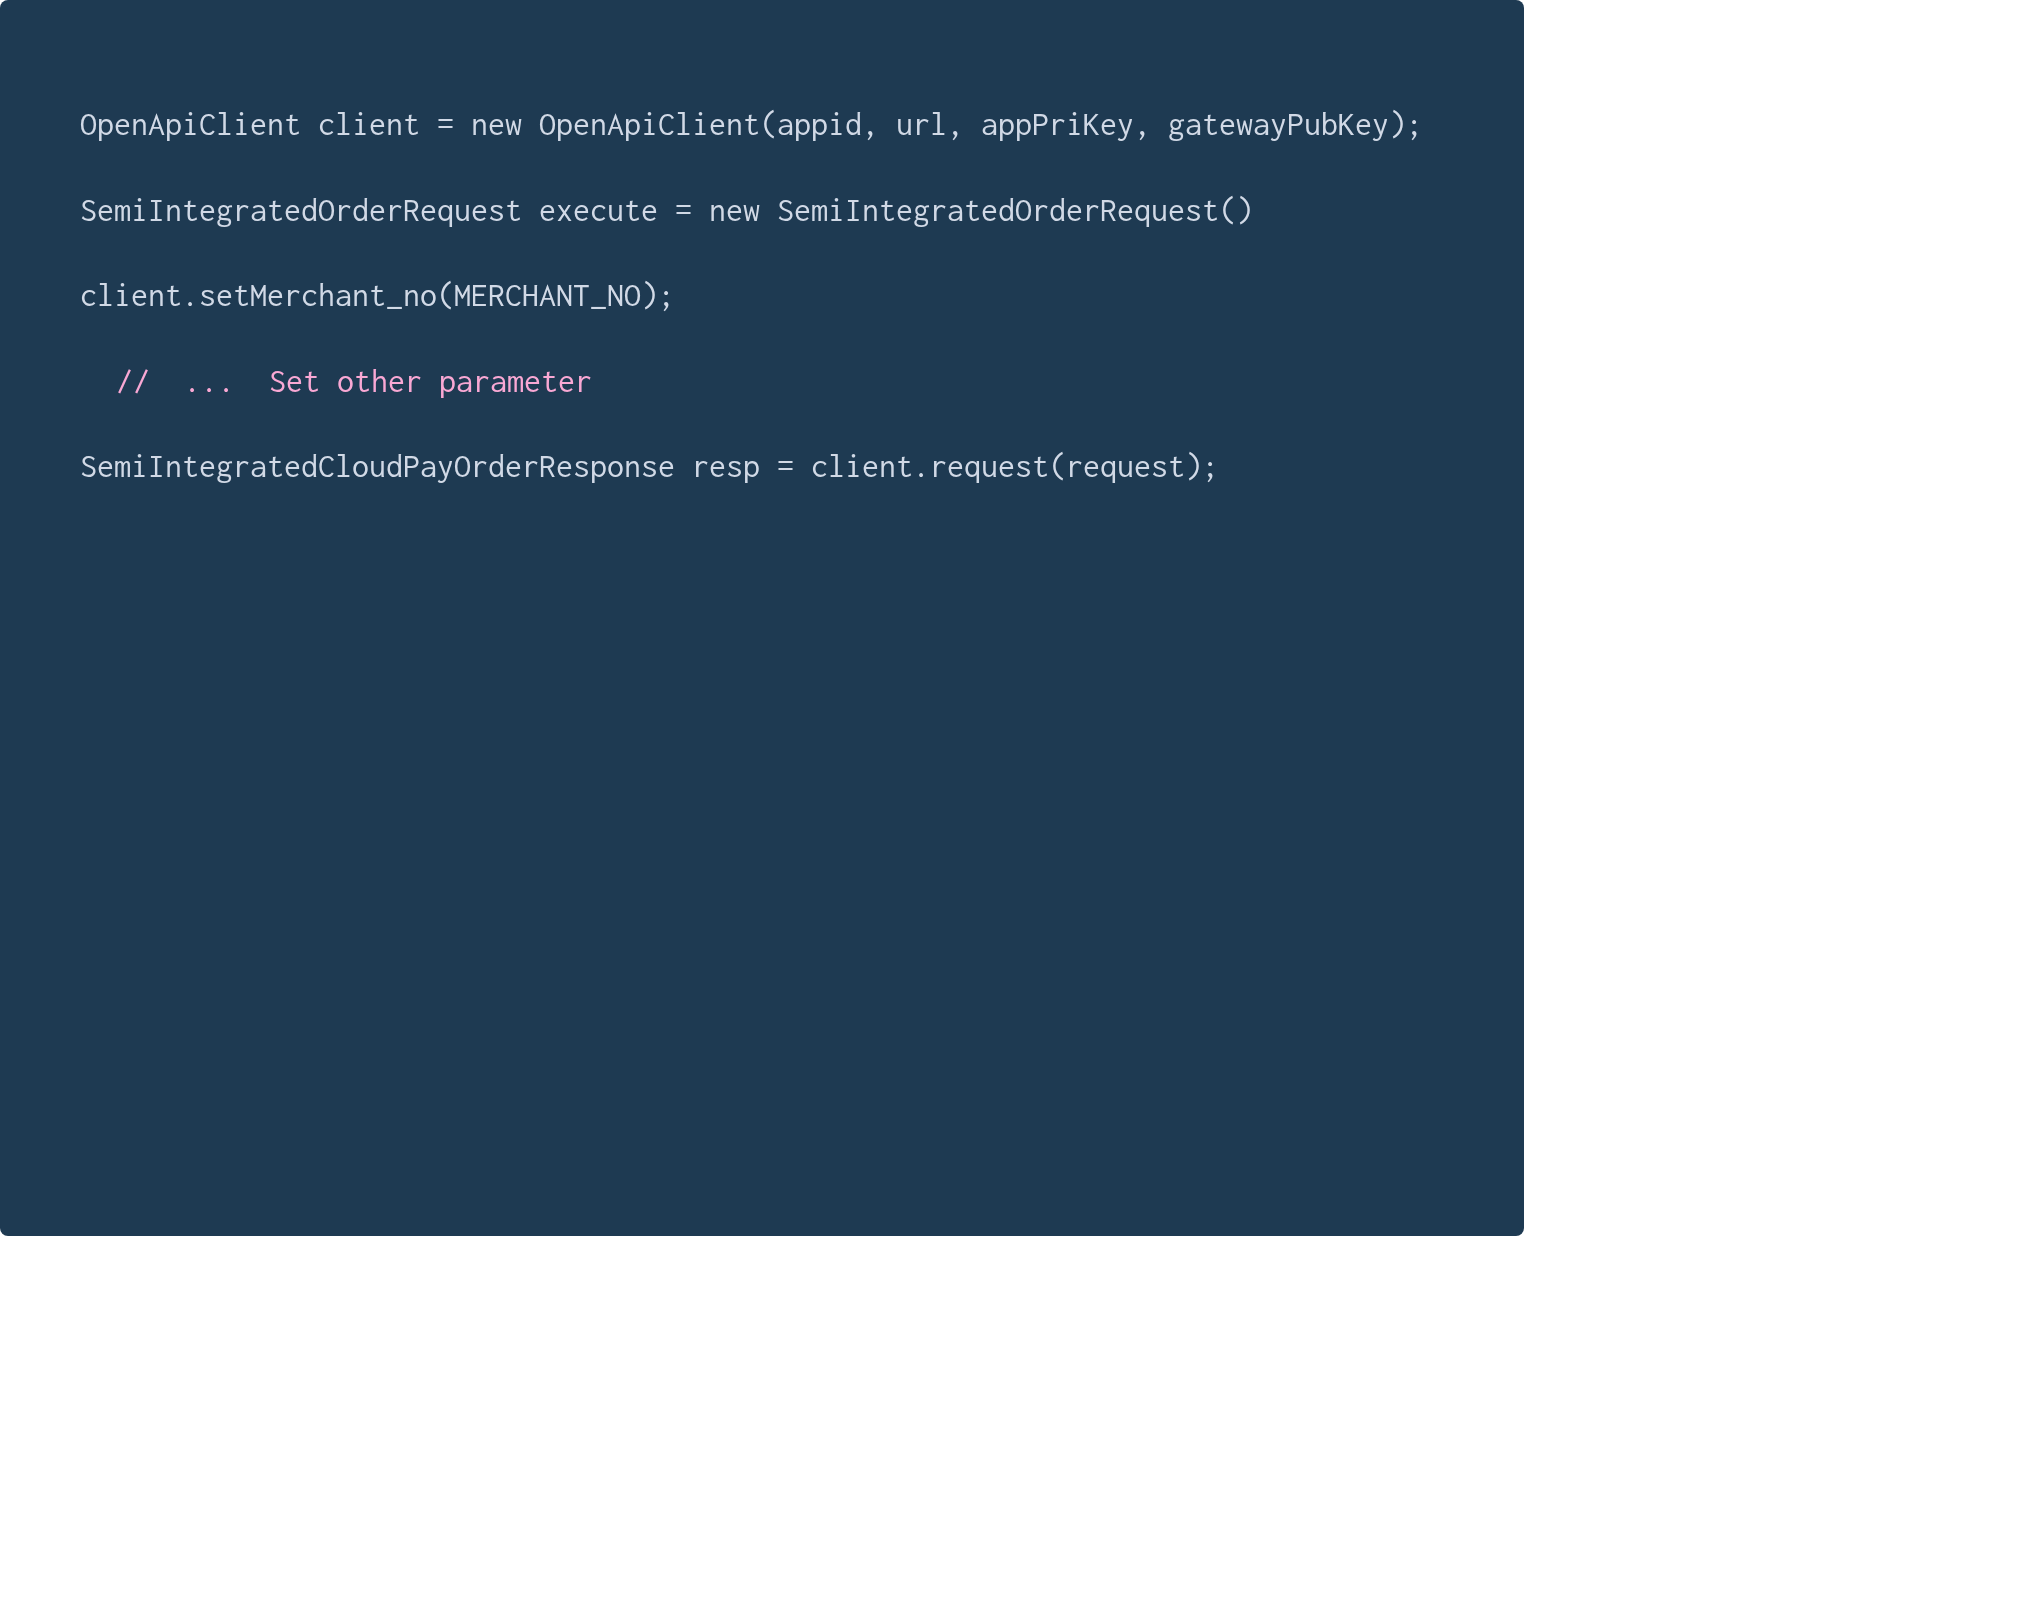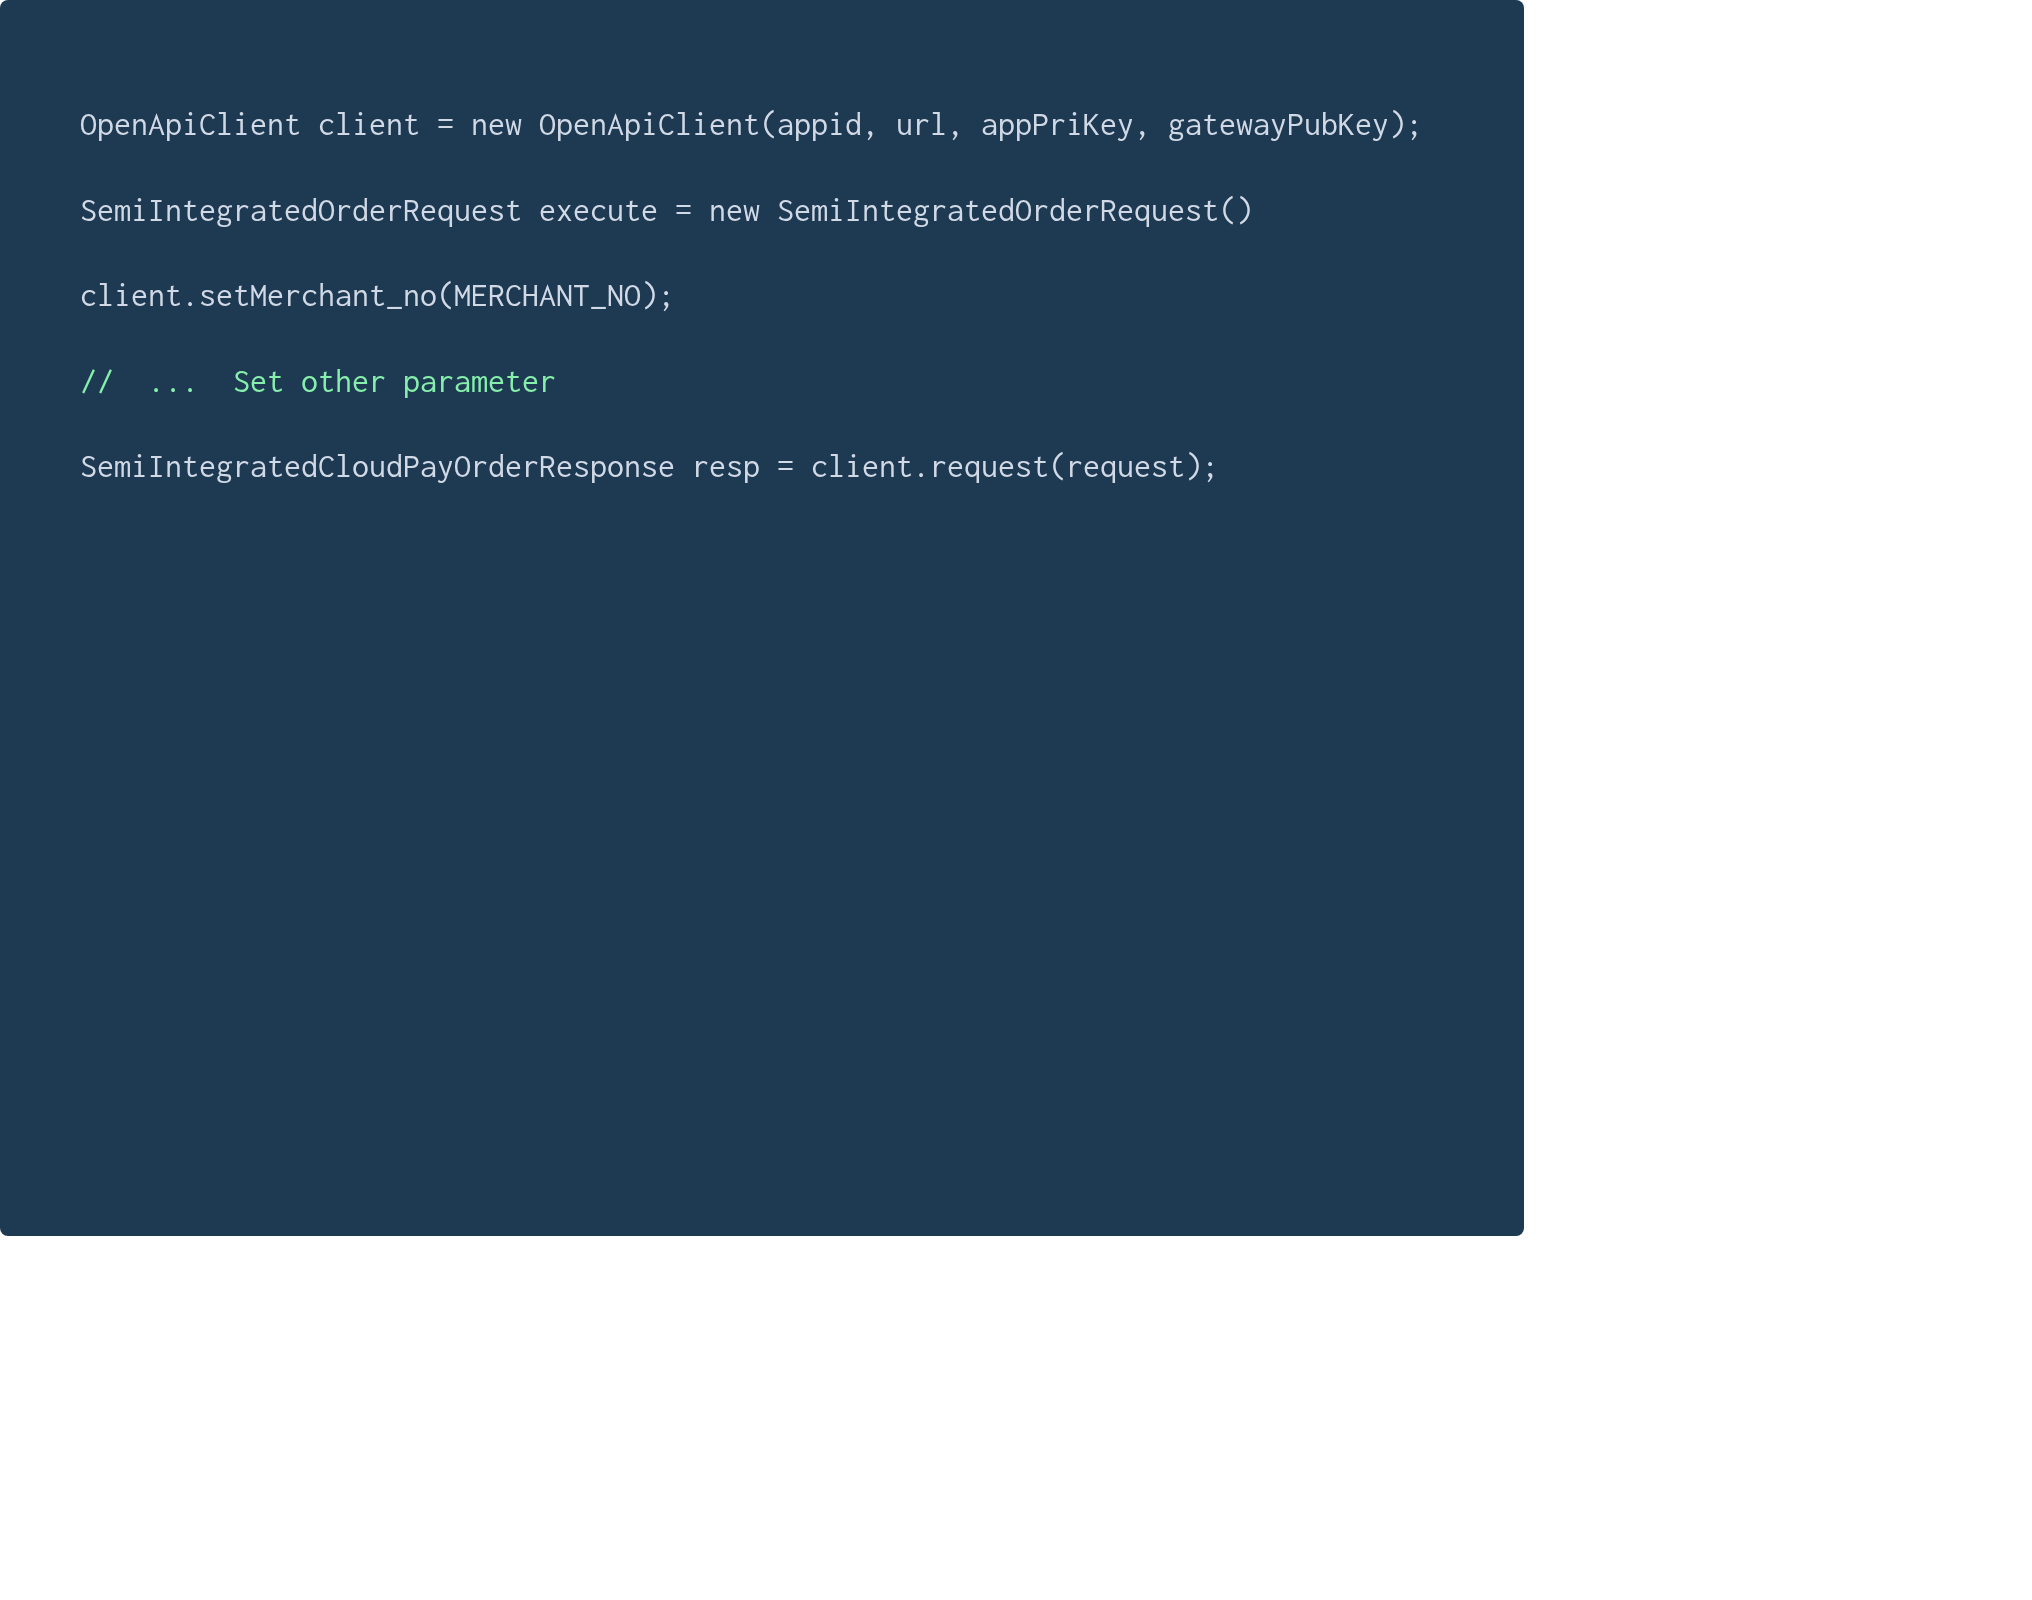--- a/index.html
+++ b/index.html
@@ -31,21 +31,22 @@
       white-space: pre-wrap;
       word-break: break-word;
     }
     .code-paragraph {
       margin-bottom: 38px;
     }
     .code-paragraph:last-child {
       margin-bottom: 0;
     }
     .comment {
-      color: #86efac;
+      color: #f9a8d4;
+      margin-left: 36px;
     }
   </style>
 </head>
 <body>
 
 <div class="code-block">
   <div class="code-paragraph">
     <span class="code-line">OpenApiClient client = new OpenApiClient(appid, url, appPriKey, gatewayPubKey);</span>
   </div>
   <div class="code-paragraph">

